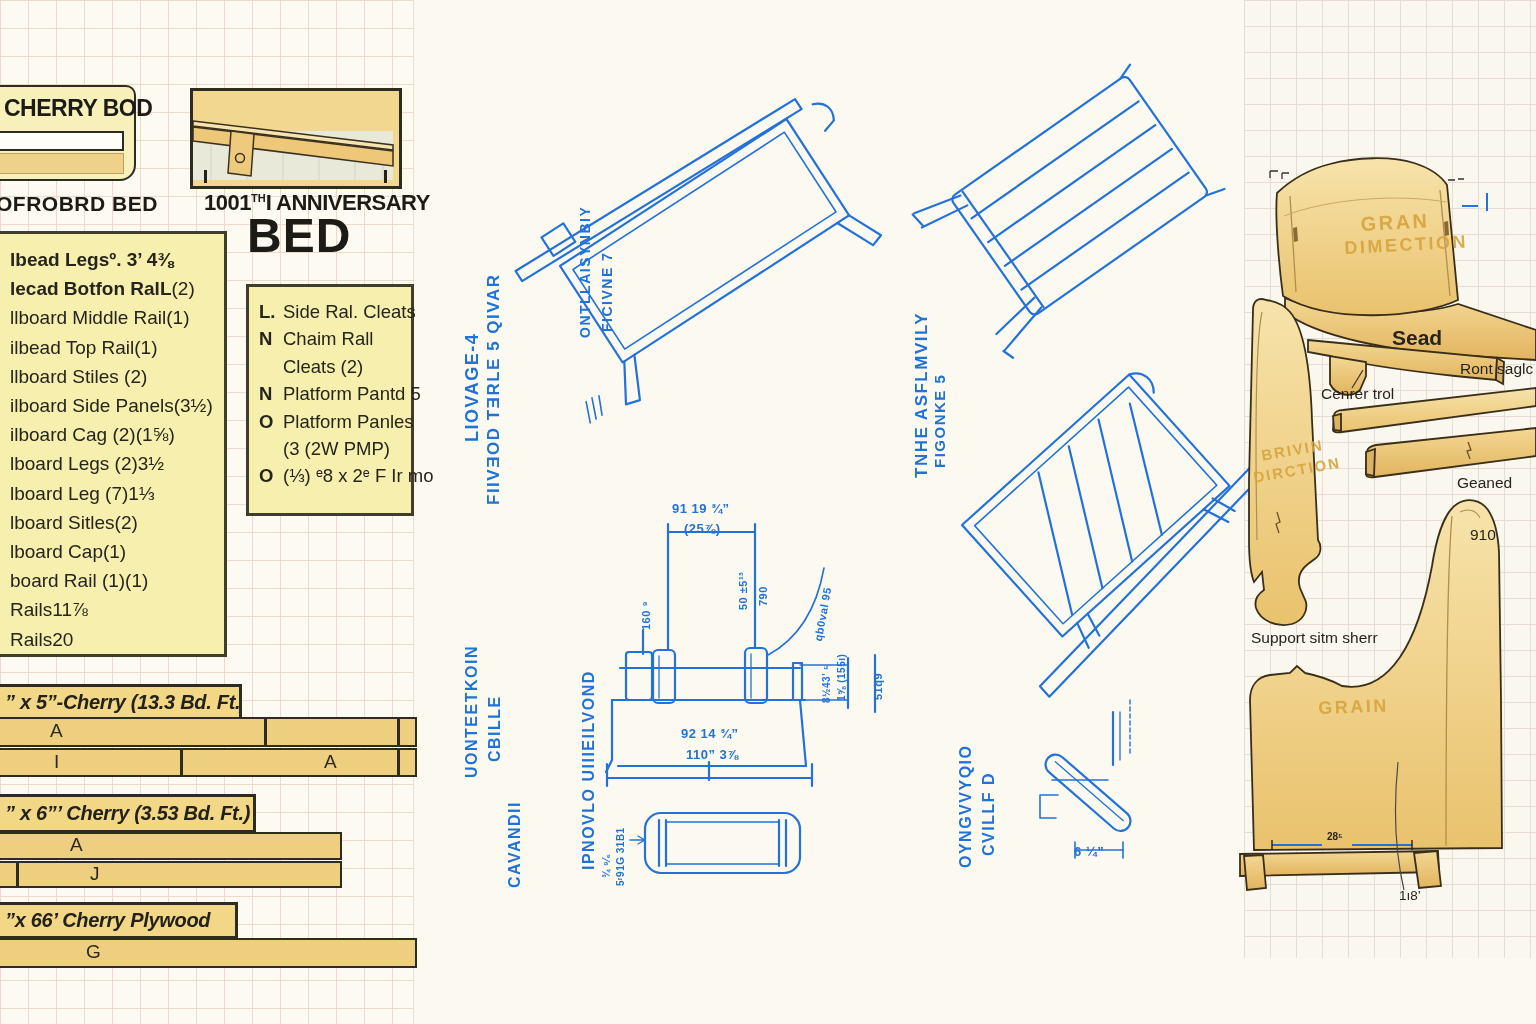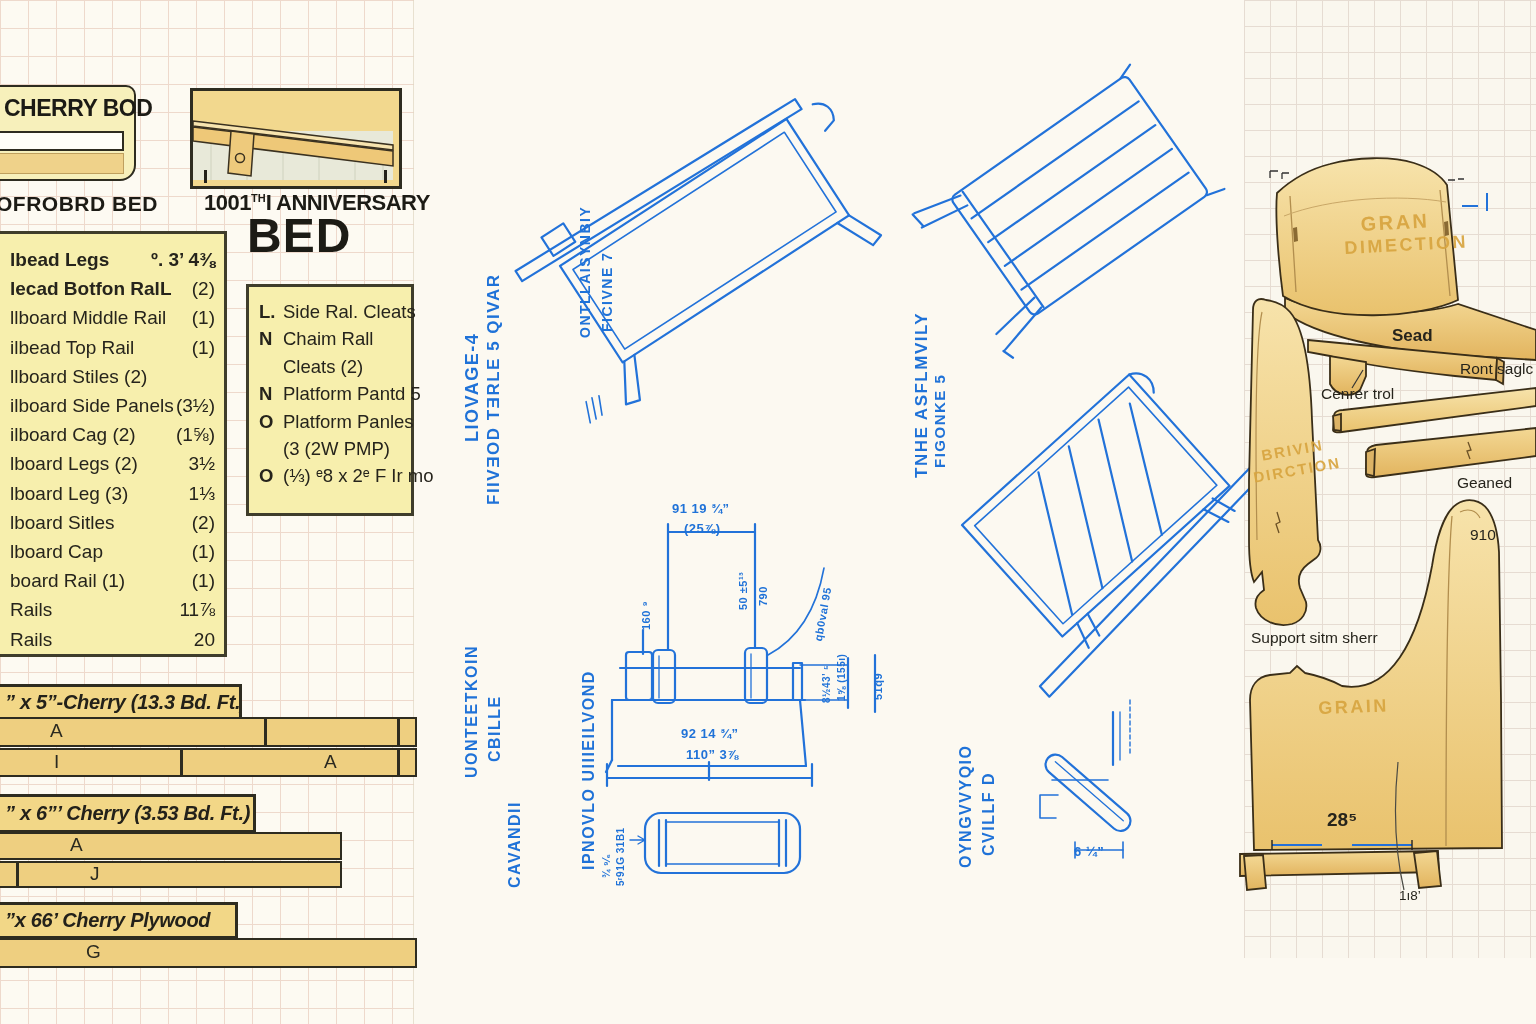--- a/index.html
+++ b/index.html
@@ -36,21 +36,21 @@
   .tick{position:absolute;width:2.5px;height:13px;background:#23211a;}
 
   #anniv{position:absolute;left:204px;top:190px;font-size:22px;font-weight:bold;
     letter-spacing:-0.5px;color:#1c1b15;white-space:nowrap;}
   #anniv sup{font-size:11px;vertical-align:8px;letter-spacing:0;}
   #bed-title{position:absolute;left:247px;top:208px;font-size:48px;font-weight:bold;
     letter-spacing:1px;color:#1c1b15;}
 
   .ybox{position:absolute;background:#f7efad;border:3px solid #3f3d2b;box-sizing:border-box;}
   #parts1{left:-20px;top:231px;width:247px;height:426px;padding:11px 9px 0 27px;}
-  .p1row{display:flex;justify-content:space-between;line-height:29.2px;font-size:19px;
+  .p1row{display:flex;line-height:29.2px;font-size:19px;
     white-space:nowrap;}
   .p1row.b{font-weight:bold;}
   #parts2{left:246px;top:284px;width:168px;height:232px;padding:11px 4px 0 10px;}
   .p2row{display:flex;line-height:27.4px;font-size:18.5px;white-space:nowrap;}
   .p2row .k{font-weight:bold;width:24px;flex:none;}
   #stock{left:246px;top:539px;width:168px;height:119px;padding:13px 0 0 10px;}
   .strow{line-height:33px;font-size:20px;white-space:nowrap;}
   .strow .nm{font-style:italic;}
 
   .cutlabel{position:absolute;background:#f2d787;border:3px solid #2e2c20;box-sizing:border-box;
@@ -140,21 +140,21 @@
       </div>
     <div class="p1row">
         <span>ilboard Cag (2)</span>
         <span>(1⅝)</span>
       </div>
     <div class="p1row">
         <span>lboard Legs (2)</span>
         <span>3½</span>
       </div>
     <div class="p1row">
-        <span>lboard Leg (3)</span>
+        <span>lboard Leg (7)</span>
         <span>1⅓</span>
       </div>
     <div class="p1row">
         <span>lboard Sitles</span>
         <span>(2)</span>
       </div>
     <div class="p1row">
         <span>lboard Cap</span>
         <span>(1)</span>
       </div>
@@ -404,25 +404,25 @@
       <path d="M1452,516 C1448,560 1446,700 1446,846" stroke="#b28e4e" stroke-width="1.3" fill="none"></path>
       <path d="M1460,512 C1468,508 1476,510 1480,518" stroke="#b28e4e" stroke-width="1.2" fill="none"></path>
       <path d="M1272,845 H1322 M1352,845 H1412" stroke="#2470d8" stroke-width="1.8" fill="none"></path>
       <path d="M1272,840 V850 M1412,840 V850" stroke="#222" stroke-width="1.4" fill="none"></path>
       <path d="M1404,890 C1396,856 1393,812 1398,762" stroke="#4a4a44" stroke-width="1.2" fill="none"></path>
     </g>
   </svg>
 
   <span class="gold" style="left:1360px;top:213px;font-size:20px;transform:rotate(-3deg);">GRAN</span>
   <span class="gold" style="left:1344px;top:238px;font-size:18px;transform:rotate(-3deg);">DIMECTION</span>
-  <span class="lbl" style="left:1392px;top:326px;font-size:17px;font-weight:bold;">Sead</span>
+  <span class="lbl" style="left:1392px;top:326px;font-size:21px;font-weight:bold;">Sead</span>
   <span class="lbl" style="left:1460px;top:360px;width:76px;overflow:hidden;">Ront saglc ptn</span>
   <span class="lbl" style="left:1321px;top:385px;">Cenrer trol</span>
   <span class="lbl" style="left:1457px;top:474px;">Geaned</span>
   <span class="lbl" style="left:1470px;top:496px;margin-top:30px;">910</span>
   <span class="gold" style="left:1260px;top:447px;font-size:15px;transform:rotate(-10deg);letter-spacing:2px;">BRIVIN</span>
   <span class="gold" style="left:1252px;top:469px;font-size:15px;transform:rotate(-10deg);letter-spacing:2px;">DIRCTION</span>
   <span class="lbl" style="left:1251px;top:629px;">Support sitm sherr</span>
   <span class="gold" style="left:1318px;top:698px;font-size:18px;transform:rotate(-2deg);">GRAIN</span>
-  <span class="lbl" style="left:1327px;top:809px;font-size:19px;font-weight:bold;">28⁵</span>
+  <span class="lbl" style="left:1327px;top:831px;font-size:10px;font-weight:bold;">28⁵</span>
   <span class="lbl" style="left:1399px;top:888px;font-size:13.5px;">1ı8’</span>
 
 </div>
 
 </body></html>

